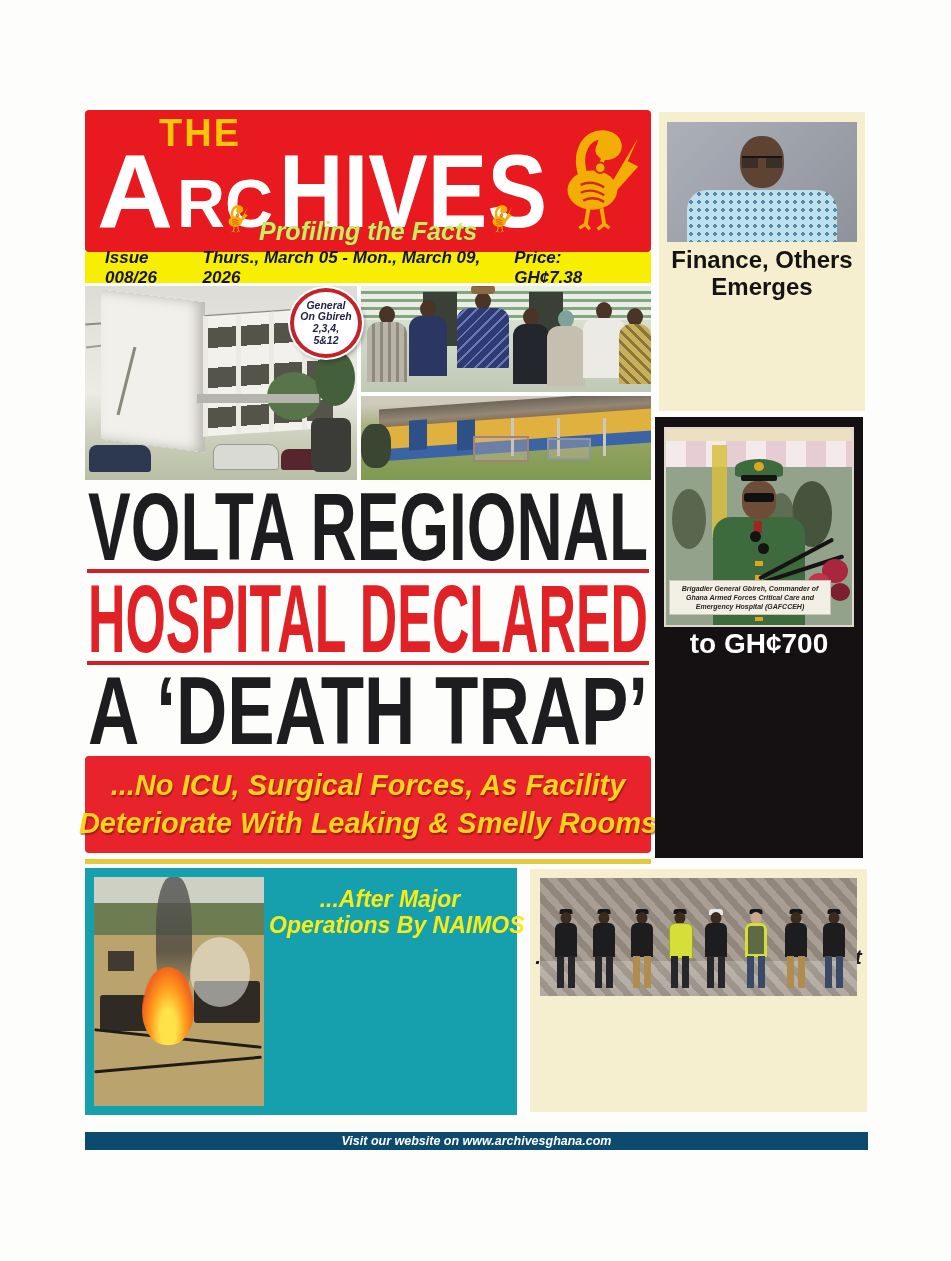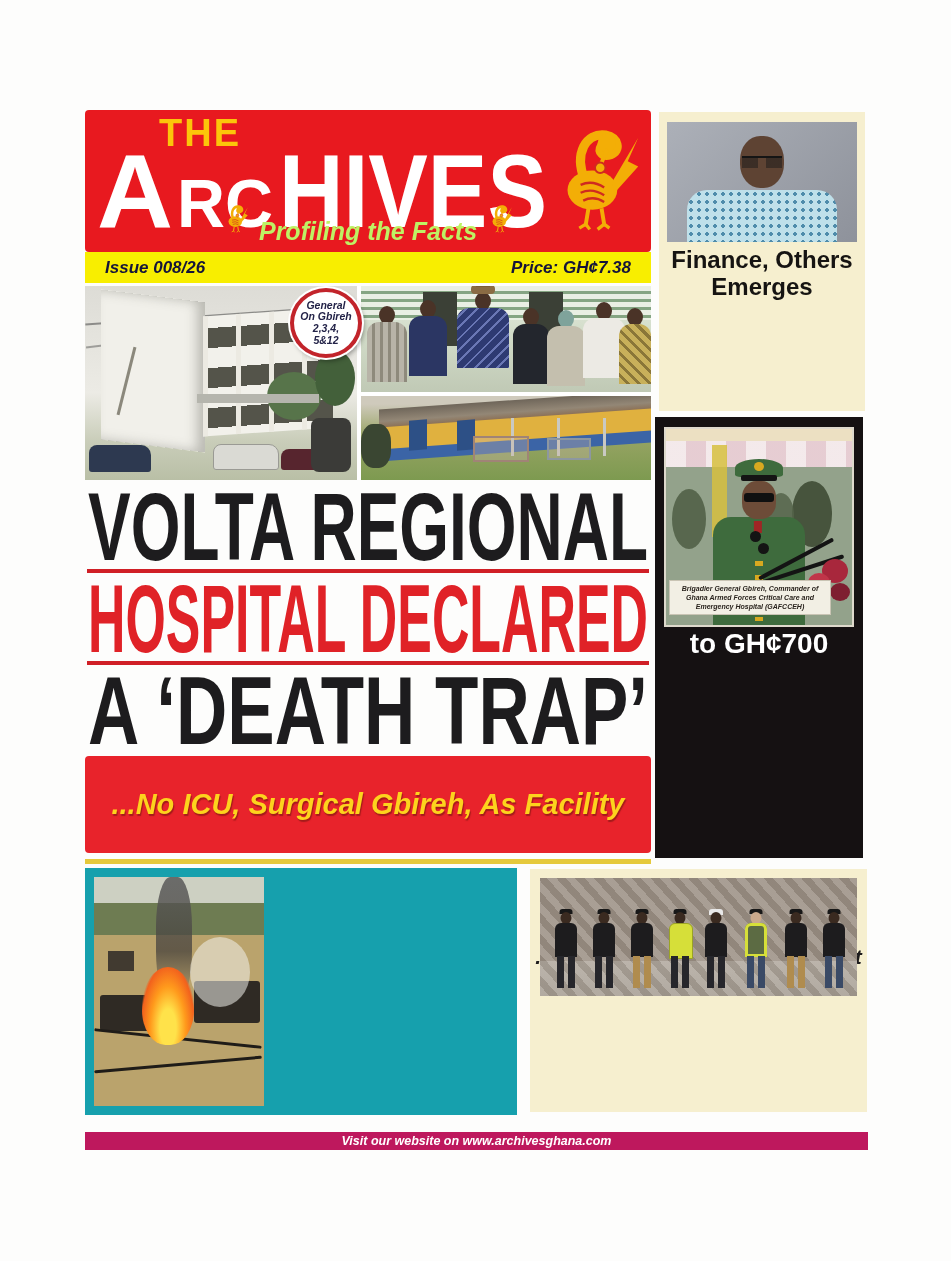--- a/index.html
+++ b/index.html
@@ -178,21 +178,21 @@
   .qp.helm .qcap{background:#e8e8e8;width:14px;height:6px;}
   .qp.olive .qtorso{background:#5c6b43;box-shadow:inset 0 0 0 3px #d6df39;}
   .qp.khaki .qlegs{background:linear-gradient(90deg,#b08c4e 0 7px,rgba(0,0,0,0) 7px 11px,#b08c4e 11px 18px);}
   .qp.jeans .qlegs{background:linear-gradient(90deg,#3a4a66 0 7px,rgba(0,0,0,0) 7px 11px,#3a4a66 11px 18px);}
   .quarry-headline{margin-top:10px;text-align:center;color:#1d1b1c;font-weight:bold;
      font-size:26px;line-height:1.16;letter-spacing:-0.5px;white-space:nowrap;}
   .quarry-sub{margin-top:6px;text-align:center;color:#1d1b1c;font-weight:bold;font-style:italic;
      font-size:21px;white-space:nowrap;}
 
   
-  .footer-bar{position:absolute;left:85px;top:1132px;width:783px;height:18px;background:#be185d;
+  .footer-bar{position:absolute;left:85px;top:1132px;width:783px;height:18px;background:#0c4a6e;
      color:#ffffff;font-size:12.5px;font-weight:bold;font-style:italic;text-align:center;line-height:18px;}
 </style>
 </head>
 <body>
 
 <svg width="0" height="0" style="position:absolute" aria-hidden="true">
   <defs>
     <g id="bird-shape">
       <ellipse cx="33" cy="52" rx="19" ry="15" fill="#f3ae06"></ellipse>
       <path d="M48,46 L68,12 L60,30 L68,34 L50,54 Z" fill="#f3ae06"></path>
@@ -225,20 +225,21 @@
         </svg>
       <span class="tagline-text">Profiling the Facts</span>
       <svg class="tag-bird" viewBox="0 0 70 84">
           <use href="#bird-shape"></use>
         </svg>
     </div>
   </header>
 
   <div class="issue-bar">
     <span>Issue 008/26</span>
+    <span>Thurs., March 05 - Mon., March 09, 2026</span>
     <span>Price: GH¢7.38</span>
   </div>
 
   <div class="collage">
 
     <div class="photo ph-building">
       <div class="wire1"></div>
       <div class="wire2"></div>
       <div class="bld-face"></div>
       <div class="bld-crack"></div>
@@ -312,21 +313,22 @@
 
   <svg class="headline-svg" viewBox="0 0 566 273">
     <text class="hl hl-black" x="3" y="80" font-size="96" textLength="560" lengthAdjust="spacingAndGlyphs">VOLTA REGIONAL</text>
     <rect x="2" y="89" width="562" height="4" fill="#d01f26"></rect>
     <text class="hl hl-red" x="3" y="172" font-size="96" textLength="560" lengthAdjust="spacingAndGlyphs">HOSPITAL DECLARED</text>
     <rect x="2" y="181" width="562" height="4" fill="#d01f26"></rect>
     <text class="hl hl-black" x="3" y="264" font-size="96" textLength="560" lengthAdjust="spacingAndGlyphs">A ‘DEATH TRAP’</text>
   </svg>
 
   <div class="subhead-bar">
-    <div>...No ICU, Surgical Gbireh, As Facility</div>
+    <div>...No ICU, Surgical Forces, As Facility</div>
+    <div>Deteriorate With Leaking &amp; Smelly Rooms</div>
   </div>
   <div class="yellow-line"></div>
 
   <aside class="coming-box">
     <div class="photo ph-portrait">
       <div class="por-torso"></div>
       <div class="por-head"></div>
       <div class="por-glass"></div>
     </div>
     <div class="coming-label">
@@ -369,20 +371,22 @@
       <div class="g-mach" style="left:6px;top:118px;width:72px;height:36px"></div>
       <div class="g-mach" style="right:4px;top:104px;width:66px;height:42px"></div>
       <div class="g-pipe" style="left:0;top:160px;width:168px;transform:rotate(6deg)"></div>
       <div class="g-pipe" style="left:0;top:186px;width:168px;transform:rotate(-5deg)"></div>
       <div class="g-smoke"></div>
       <div class="g-steam"></div>
       <div class="g-flame"></div>
     </div>
     <div class="gal-text">
       <div class="gal-sub">
+        <div>...After Major</div>
+        <div>Operations By NAIMOS</div>
       </div>
     </div>
   </section>
 
   <section class="quarry-box">
     <div class="photo ph-quarry">
       <div class="qp" style="left:14px">
           <div class="qcap"></div>
           <div class="qhead"></div>
           <div class="qtorso"></div>

